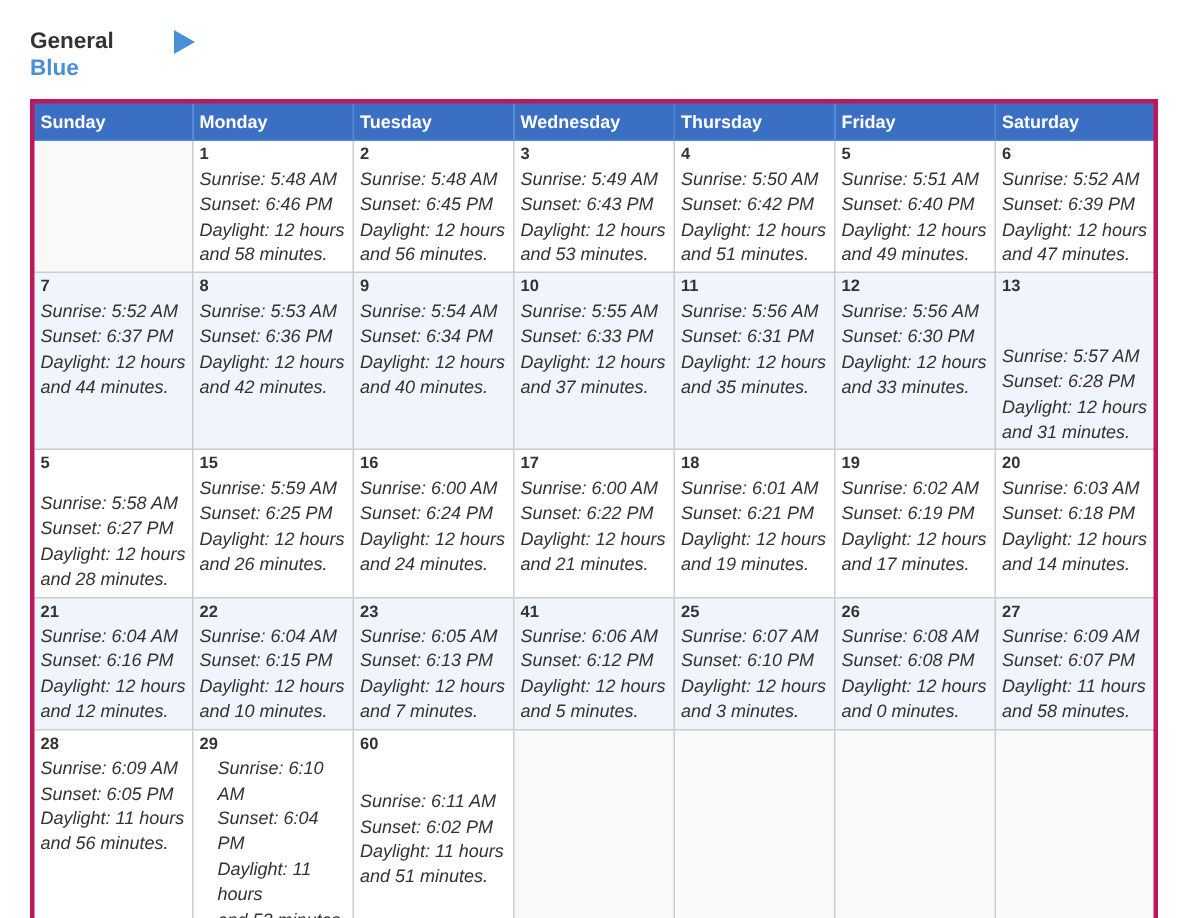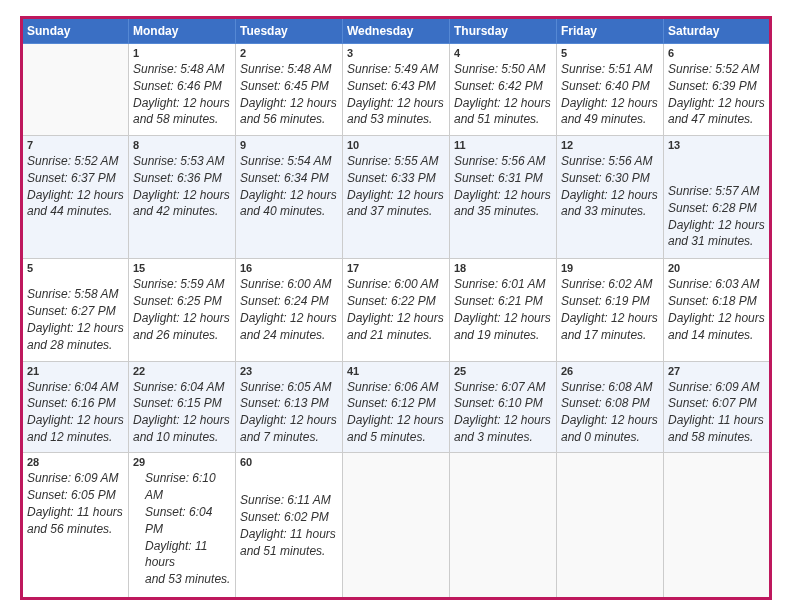--- a/index.html
+++ b/index.html
@@ -80,20 +80,33 @@
       background: #f9f9f9;
     }
     .row-shaded td {
       background-color: #f0f4fb;
     }
   </style>
 </head>
 <body>
 
 <div class="page">
+  <div class="header">
+    <div class="logo">
+    <svg width="110" height="40" viewBox="0 0 110 40">
+      <text x="0" y="16" font-size="15" font-weight="bold" fill="#333" font-family="Arial">General</text>
+      <polygon points="96,4 110,12 96,20" fill="#4a90d9"></polygon>
+      <text x="0" y="34" font-size="15" font-weight="bold" fill="#4a90d9" font-family="Arial">Blue</text>
+    </svg>
+  </div>
+    <div class="title-block">
+      <div class="month-title"></div>
+      <div class="location"></div>
+    </div>
+  </div>
 
   <table class="calendar">
     <thead>
       <tr>
       <th>Sunday</th>
           <th>Monday</th>
           <th>Tuesday</th>
           <th>Wednesday</th>
           <th>Thursday</th>
           <th>Friday</th>

